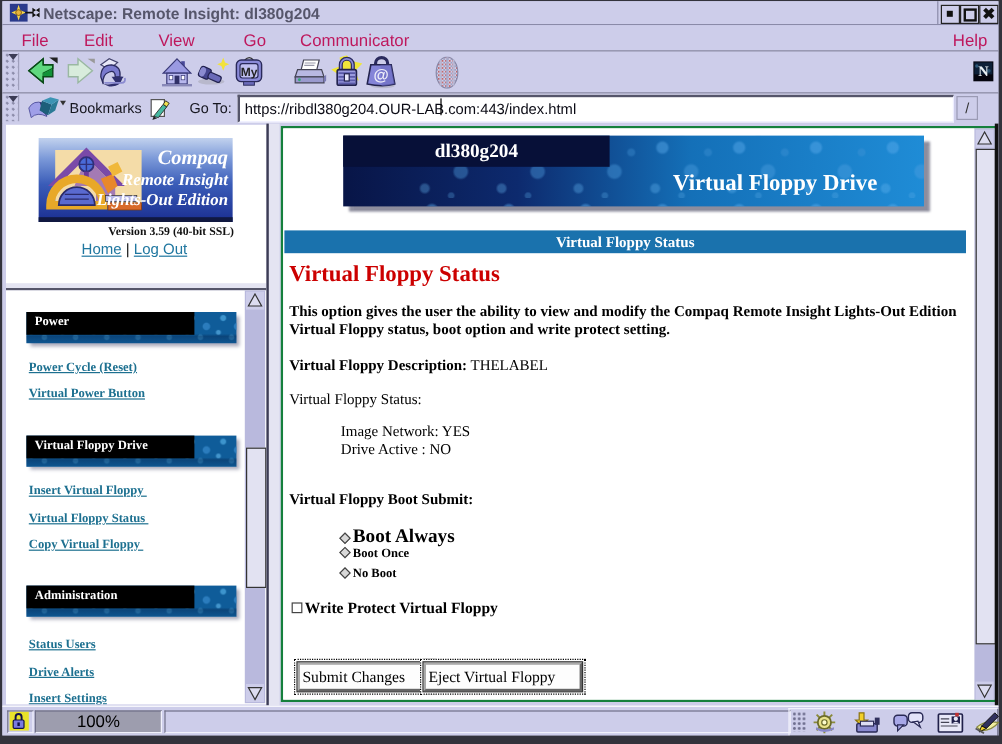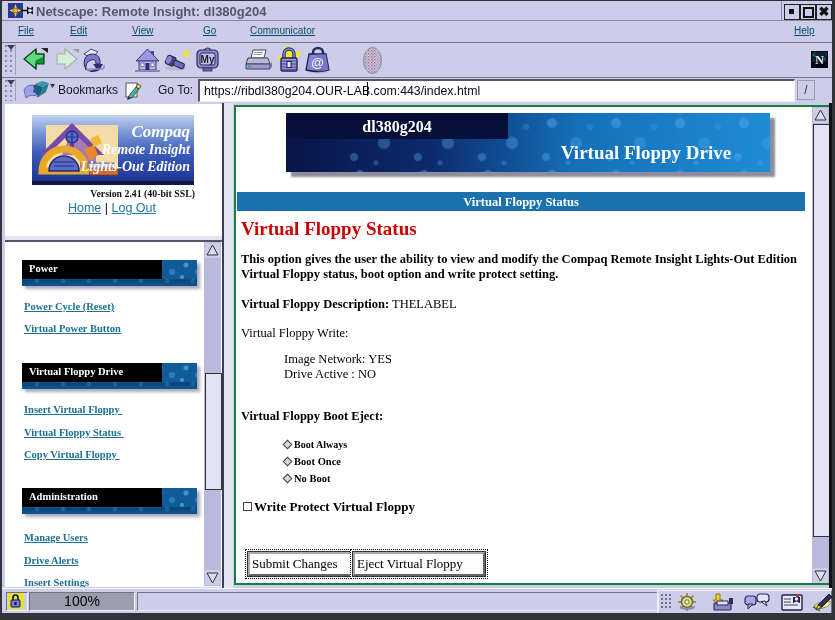--- a/index.html
+++ b/index.html
@@ -9,21 +9,21 @@
   #win{position:absolute;left:2px;top:1px;width:830px;height:612px;background:#cdcdea;}
   
   #titlebar{position:absolute;left:0;top:0;width:100%;height:19px;background:#cdcdea;
             border-bottom:1px solid #8a8aa8;}
   #titletext{position:absolute;left:34px;top:3px;font-size:13px;font-weight:bold;color:#56566b;letter-spacing:0;}
   .winbtn{position:absolute;top:3px;width:14px;height:14px;background:#cdcdea;
           border:1px solid #222;}
   
   #menubar{position:absolute;left:0;top:20px;width:100%;height:21px;background:#cdcdea;
            border-bottom:1px solid #77778f;}
-  .menuitem{position:absolute;top:4px;font-size:10px;color:#0c4a6e;text-decoration:underline;}
+  .menuitem{position:absolute;top:4px;font-size:14px;color:#be185d;}
   
   #toolbar{position:absolute;left:0;top:42px;width:100%;height:34px;background:#cdcdea;
            border-bottom:1px solid #77778f;}
   #bookbar{position:absolute;left:0;top:77px;width:100%;height:25px;background:#cdcdea;}
   .grip{position:absolute;left:2px;top:1px;width:11px;height:90%;
         background-image:radial-gradient(circle at 2px 2px,#8888a6 1px,transparent 1.2px);
         background-size:5px 5px;border-right:1px solid #9f9fbc;}
   .griptri{position:absolute;left:3px;top:1px;width:0;height:0;
         border-left:4px solid transparent;border-right:4px solid transparent;border-top:5px solid #3c3c55;}
   
@@ -270,21 +270,21 @@
         <line x1="22" y1="51" x2="42" y2="51" stroke="#2a2a6a" stroke-width="1"></line>
         <polygon points="52,34 62,30 66,40 58,46" fill="#e8882a"></polygon>
         <polygon points="58,24 66,20 70,28 62,32" fill="#f0b83a"></polygon>
         <rect x="56" y="48" width="26" height="5" fill="#b8b8e8" stroke="#333" stroke-width=".6"></rect>
         <rect x="58" y="54" width="28" height="6" fill="#d86a2a" stroke="#7a3a10" stroke-width=".6"></rect>
 
         <text x="158" y="22" font-family="Liberation Serif" font-size="17" font-style="italic" font-weight="bold" fill="#fff" text-anchor="end">Compaq</text>
         <text x="158" y="39" font-family="Liberation Serif" font-size="14" font-style="italic" font-weight="bold" fill="#fff" text-anchor="end">Remote Insight</text>
         <text x="158" y="56" font-family="Liberation Serif" font-size="14" font-style="italic" font-weight="bold" fill="#fff" text-anchor="end">Lights-Out Edition</text>
       </svg>
-      <div class="abs ser" style="left:0;top:84px;width:190px;text-align:right;font-size:9.8px;font-weight:bold;color:#111;">Version 2.41 (40-bit SSL)</div>
+      <div class="abs ser" style="left:0;top:84px;width:190px;text-align:right;font-size:9.8px;font-weight:bold;color:#111;">Version 3.59 (40-bit SSL)</div>
       <div class="abs" style="left:0;top:97px;width:214px;text-align:center;font-size:12.5px;">
         <span style="color:#2077a0;text-decoration:underline">Home</span>
         <span style="color:#111"> | </span>
         <span style="color:#2077a0;text-decoration:underline">Log Out</span>
       </div>
     </div>
     <div id="hborder"></div>
     <div id="sidenav">
       <div class="navheader" style="top:18px">
         <div class="tex"></div>
@@ -299,21 +299,21 @@
         <div class="lab">Virtual Floppy Drive</div>
       </div>
       <div class="navlink" style="top:162px">Insert Virtual Floppy&nbsp;</div>
       <div class="navlink" style="top:185px">Virtual Floppy Status&nbsp;</div>
       <div class="navlink" style="top:207px">Copy Virtual Floppy&nbsp;</div>
       <div class="navheader" style="top:246px">
         <div class="tex"></div>
           <div class="black"></div>
         <div class="lab">Administration</div>
       </div>
-      <div class="navlink" style="top:290px">Manage Users</div>
+      <div class="navlink" style="top:290px">Status Users</div>
       <div class="navlink" style="top:313px">Drive Alerts</div>
       <div class="navlink" style="top:335px">Insert Settings</div>
     </div>
     <div id="sidescroll">
       <div class="sbarrow" style="top:1px">
           <svg width="15" height="15">
             <polygon points="7.5,2 13,12 2,12" fill="#dcdcf0" stroke="#333" stroke-width="1"></polygon>
           </svg>
         </div>
       <div class="sbthumb" style="top:131px;height:115px"></div>
@@ -340,25 +340,25 @@
           <div class="abs" style="left:0;top:5px;width:222px;text-align:center;font-weight:bold;font-size:16px;color:#fff;">dl380g204</div>
           <div class="abs" style="left:240px;top:29px;width:240px;text-align:center;font-weight:bold;font-size:19px;color:#fff;">Virtual Floppy Drive</div>
         </div>
 
         <div class="abs" style="left:1px;top:85px;width:568px;height:19px;background:#1a72ad;">
           <div style="text-align:center;font-weight:bold;font-size:12.5px;color:#fff;padding-top:3px;">Virtual Floppy Status</div>
         </div>
         <div class="abs" style="left:5px;top:111px;font-weight:bold;font-size:19px;color:#cc0000;">Virtual Floppy Status</div>
         <div class="abs" style="left:5px;top:145px;width:580px;font-weight:bold;font-size:12.5px;line-height:15px;color:#000;">This option gives the user the ability to view and modify the Compaq Remote Insight Lights-Out Edition<br>Virtual Floppy status, boot option and write protect setting.</div>
         <div class="abs" style="left:5px;top:190px;font-size:12.5px;color:#000;"><b>Virtual Floppy Description:</b> THELABEL</div>
-        <div class="abs" style="left:5px;top:219px;font-size:12.5px;color:#000;">Virtual Floppy Write:</div>
+        <div class="abs" style="left:5px;top:219px;font-size:12.5px;color:#000;">Virtual Floppy Status:</div>
         <div class="abs" style="left:48px;top:245px;font-size:12.5px;color:#000;">Image Network: YES</div>
         <div class="abs" style="left:48px;top:260px;font-size:12.5px;color:#000;">Drive Active : NO</div>
-        <div class="abs" style="left:5px;top:302px;font-weight:bold;font-size:12.5px;color:#000;">Virtual Floppy Boot Eject:</div>
-        <div class="abs" style="left:48px;top:332px;font-weight:bold;font-size:10px;color:#000;"><span class="radio"></span>Boot Always</div>
+        <div class="abs" style="left:5px;top:302px;font-weight:bold;font-size:12.5px;color:#000;">Virtual Floppy Boot Submit:</div>
+        <div class="abs" style="left:48px;top:332px;font-weight:bold;font-size:16px;color:#000;"><span class="radio"></span>Boot Always</div>
         <div class="abs" style="left:48px;top:349px;font-weight:bold;font-size:10.5px;color:#000;"><span class="radio"></span>Boot Once</div>
         <div class="abs" style="left:48px;top:366px;font-weight:bold;font-size:10.5px;color:#000;"><span class="radio"></span>No Boot</div>
         <div class="abs" style="left:7px;top:392px;font-weight:bold;font-size:13px;color:#000;"><span class="chk"></span>Write Protect Virtual Floppy</div>
         <div class="btn" style="left:9px;top:442px;">
             <div class="btni">Submit Changes</div>
           </div>
         <div class="btn" style="left:114px;top:442px;">
             <div class="btni">Eject Virtual Floppy</div>
           </div>
       </div>

